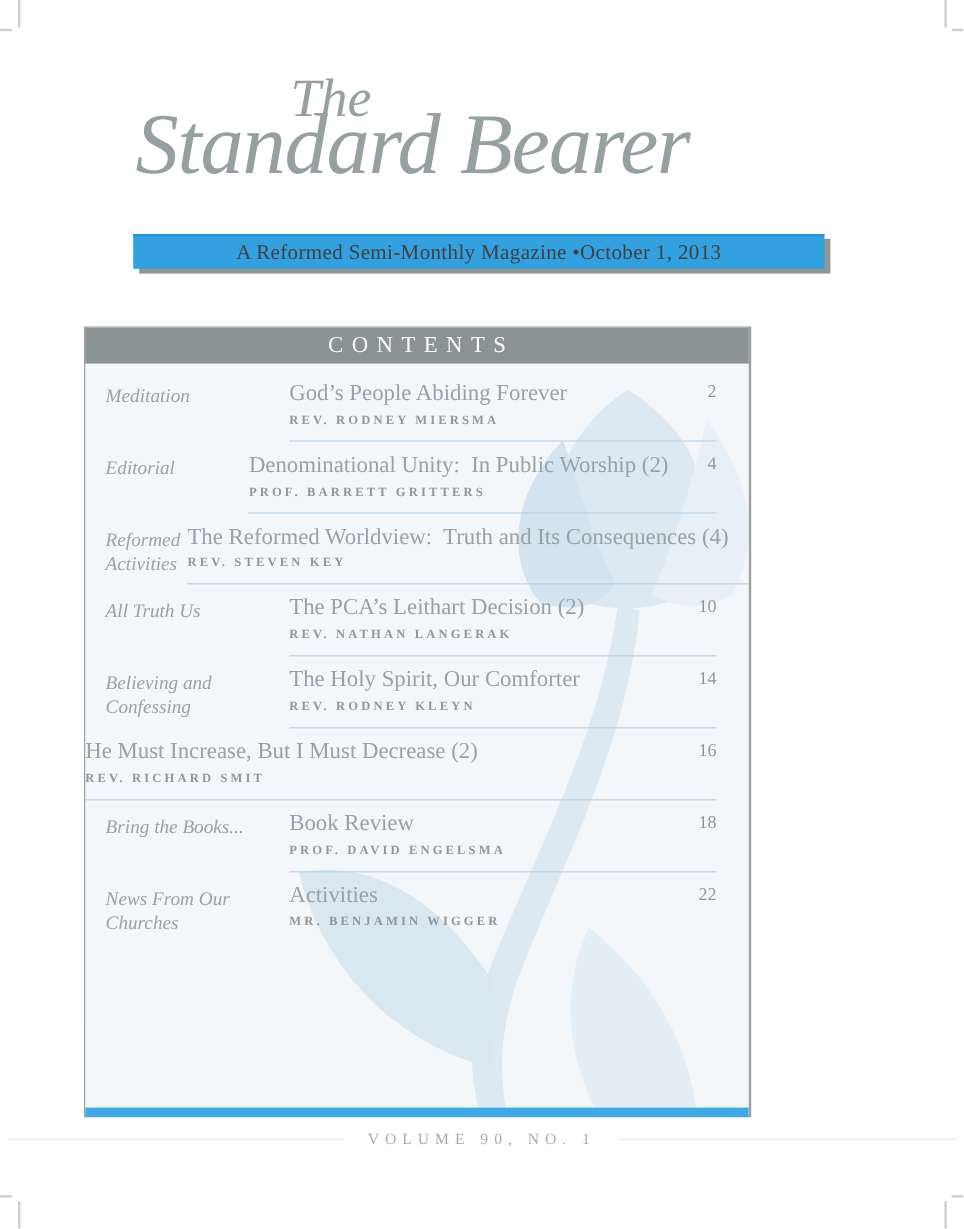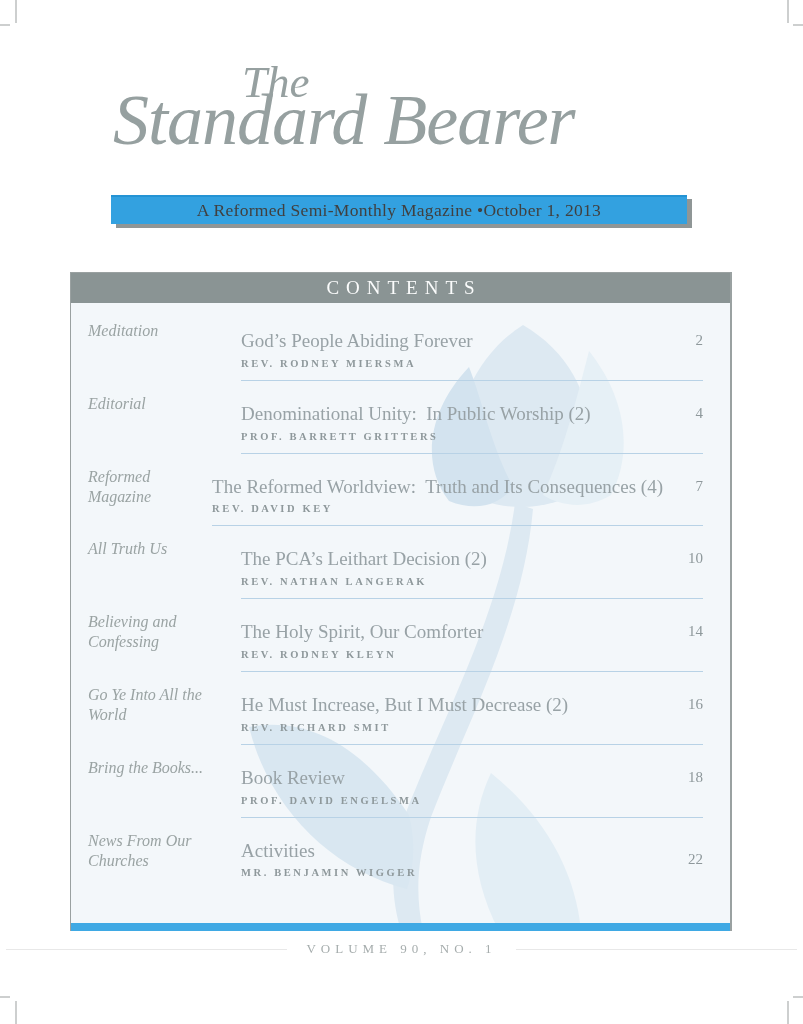--- a/index.html
+++ b/index.html
@@ -35,21 +35,21 @@
   .banner {
     position:absolute; left:111px; top:195px; width:576px; height:29px;
     background:#33a1e0; border-top:2px solid #2493d4; box-sizing:border-box;
     box-shadow:5px 4px 0 #8f9696;
     display:flex; align-items:center; justify-content:center;
   }
   .banner-text { color:#404040; font-size:17.5px; letter-spacing:0.3px; }
 
   
   .contents-box {
-    position:absolute; left:70px; top:272px; width:662px; height:659px;
+    position:absolute; left:70px; top:272px; width:556px; height:659px;
     box-sizing:border-box; border:1px solid #9aa1a1; border-right-width:2px;
     background:#f3f7fa;
   }
   .contents-header {
     height:30px; background:#8a9494; color:#fbfcfc;
     display:flex; align-items:center; justify-content:center;
     font-size:19px; letter-spacing:7px; padding-left:7px;
   }
   .contents-body {
     position:relative; height:628px; box-sizing:border-box;
@@ -57,23 +57,23 @@
   }
   .watermark { position:absolute; left:0; top:0; width:662px; height:628px; }
 
   .toc-row { position:relative; z-index:1; display:flex; }
   .toc-category {
     width:170px; box-sizing:border-box; padding:4px 6px 0 17px;
     font-style:italic; font-size:16px; line-height:1.25; color:#9aa3a3;
   }
   .toc-main {
     flex:1; margin-right:27px; display:flex; align-items:flex-start;
-    border-bottom:1px solid #b8d2e6; padding-bottom:11px; margin-bottom:9px;margin-top:13px;
-  }
-  .toc-row.last .toc-main { border-bottom:none;align-items:center; }
+    border-bottom:1px solid #b8d2e6; padding-bottom:11px; margin-bottom:9px;
+  }
+  .toc-row.last .toc-main { border-bottom:none; }
   .toc-titleblock { flex:1; }
   .toc-title { font-size:19px; line-height:1.2; color:#98a2a6; white-space:pre; }
   .toc-author {
     margin-top:5px; font-family:Liberation Serif, serif;
     font-weight:bold; font-size:10.5px; letter-spacing:2.6px; color:#8e989b;
   }
   .toc-page { width:40px; text-align:right; font-size:15px; color:#8e989b; padding-top:2px; }
 
   .bottom-bar {
     position:absolute; left:0; right:0; bottom:0; height:8px; background:#3fa9e4; z-index:2;
@@ -141,25 +141,25 @@
         <div class="toc-main">
           <div class="toc-titleblock">
             <div class="toc-title">Denominational Unity:  In Public Worship (2)</div>
             <div class="toc-author">PROF. BARRETT GRITTERS</div>
           </div>
           <div class="toc-page">4</div>
         </div>
       </div>
 
       <div class="toc-row">
-        <div class="toc-category">Reformed Magazine</div>
+        <div class="toc-category">Reformed Activities</div>
         <div class="toc-main">
           <div class="toc-titleblock">
             <div class="toc-title">The Reformed Worldview:  Truth and Its Consequences (4)</div>
-            <div class="toc-author">REV. DAVID KEY</div>
+            <div class="toc-author">REV. STEVEN KEY</div>
           </div>
           <div class="toc-page">7</div>
         </div>
       </div>
 
       <div class="toc-row">
         <div class="toc-category">All Truth Us</div>
         <div class="toc-main">
           <div class="toc-titleblock">
             <div class="toc-title">The PCA’s Leithart Decision (2)</div>
@@ -174,21 +174,20 @@
         <div class="toc-main">
           <div class="toc-titleblock">
             <div class="toc-title">The Holy Spirit, Our Comforter</div>
             <div class="toc-author">REV. RODNEY KLEYN</div>
           </div>
           <div class="toc-page">14</div>
         </div>
       </div>
 
       <div class="toc-row">
-        <div class="toc-category">Go Ye Into All the World</div>
         <div class="toc-main">
           <div class="toc-titleblock">
             <div class="toc-title">He Must Increase, But I Must Decrease (2)</div>
             <div class="toc-author">REV. RICHARD SMIT</div>
           </div>
           <div class="toc-page">16</div>
         </div>
       </div>
 
       <div class="toc-row">

